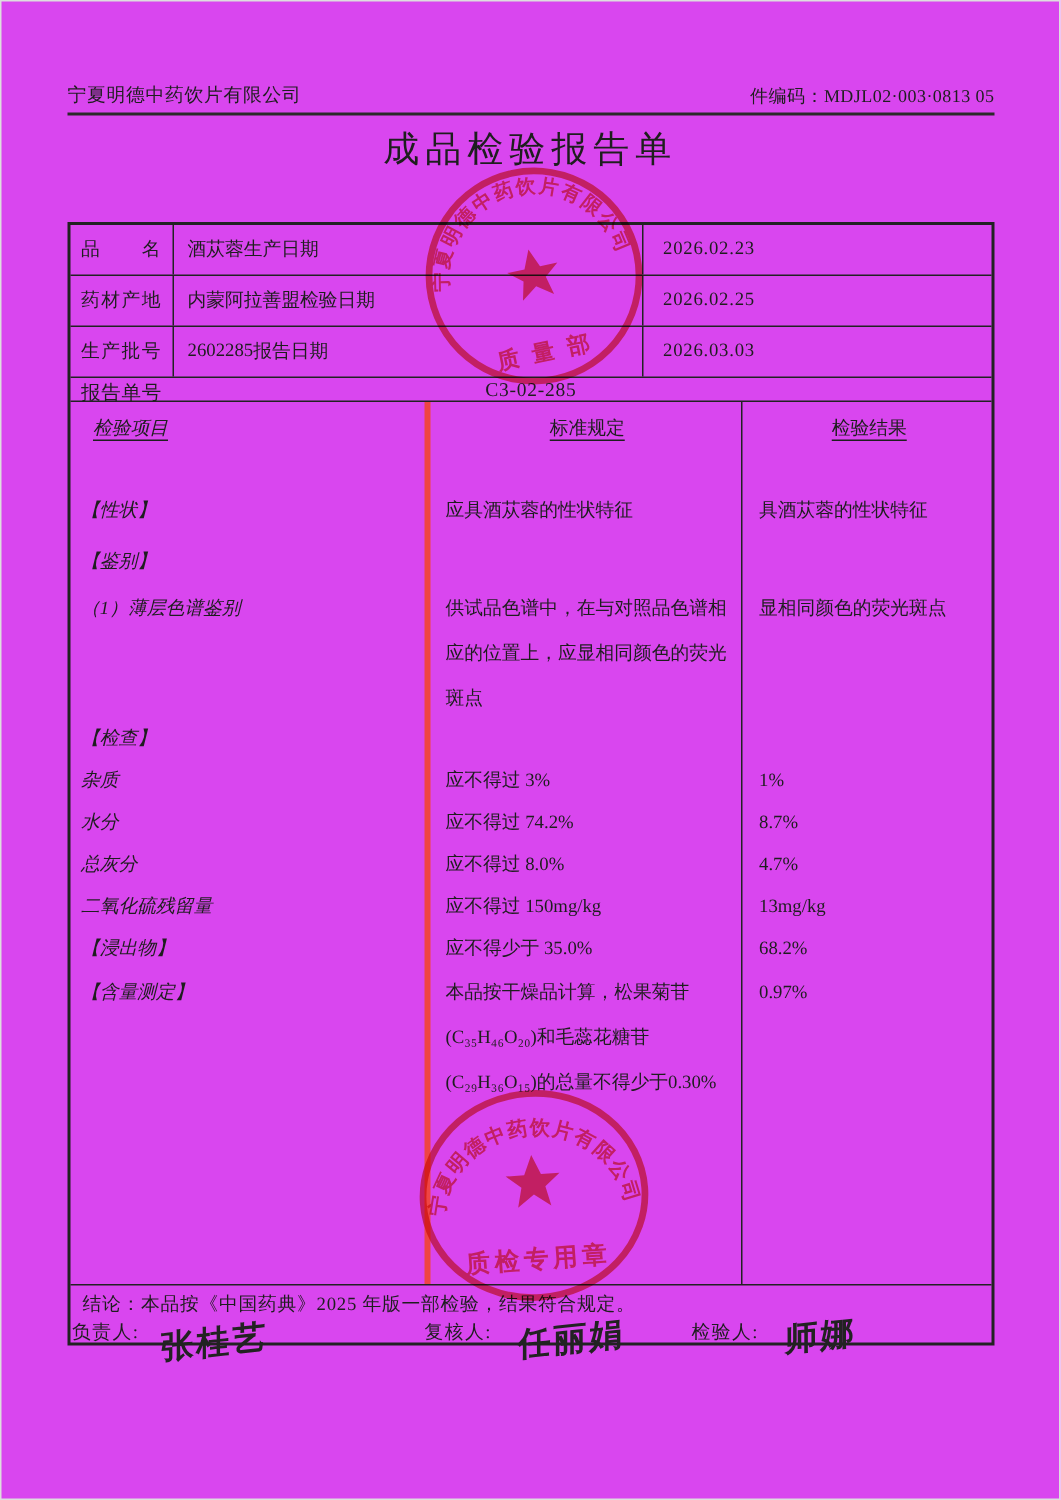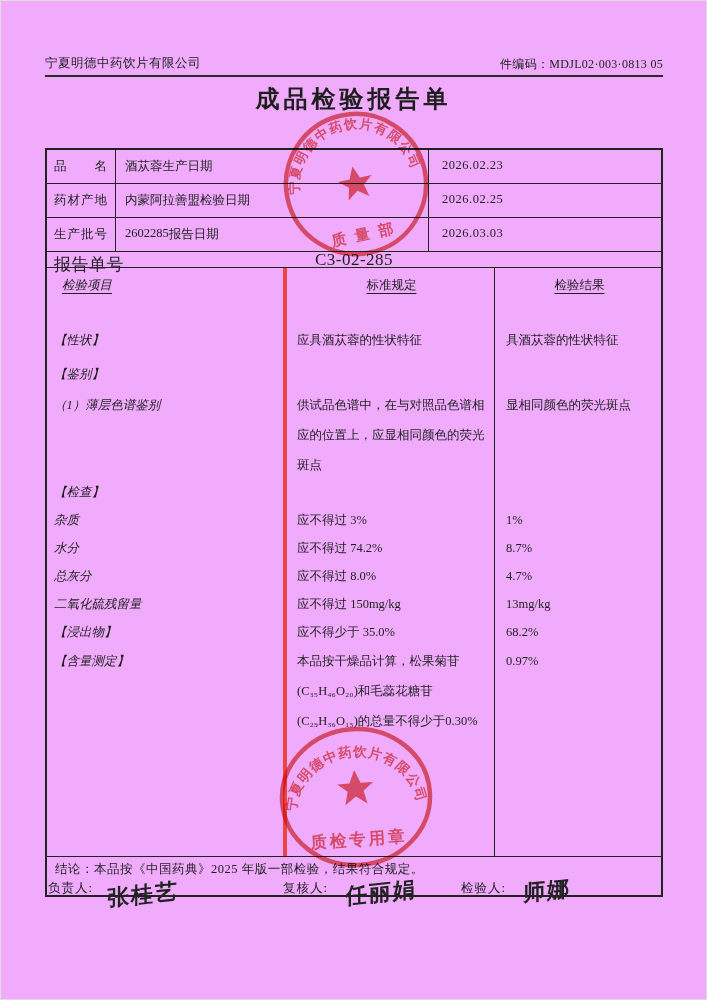--- a/index.html
+++ b/index.html
@@ -1,39 +1,39 @@
 <!DOCTYPE html>
 <html lang="zh"><head>
 <meta charset="utf-8">
 <style>
   html,body{margin:0;padding:0;background:#ffffff;}
   .page{
-    position:relative;width:707px;height:1000px;background:#f0abfc;overflow:hidden;
+    position:relative;width:707px;height:1000px;background:#d946ef;overflow:hidden;
     font-family:"Liberation Serif","DejaVu Serif",serif;color:#1e1e1e;
     box-shadow:inset 0 0 0 1px #dedede;
   }
   
   .hdr{position:absolute;left:45px;top:54px;width:618px;height:21px;
        border-bottom:2px solid #2a2a2a;font-size:12.5px;}
   .hdr .co{position:absolute;left:0;top:1px;letter-spacing:.5px;}
   .hdr .code{position:absolute;right:0;top:2px;font-size:12px;letter-spacing:.3px;}
   .title{position:absolute;left:0;top:83px;width:707px;text-align:center;
-         font-size:24px;font-weight:700;letter-spacing:4px;}
+         font-size:24px;font-weight:400;letter-spacing:4px;}
   
   .doc{position:absolute;left:45px;top:148px;width:618px;height:749px;
        border:2px solid #222;box-sizing:border-box;font-size:12.5px;
        display:flex;flex-direction:column;}
   .irow{display:flex;height:34px;box-sizing:border-box;border-bottom:1px solid #222;}
   .ilabel{width:69px;box-sizing:border-box;border-right:1px solid #222;
           padding:8px 4px 0 7px;letter-spacing:1px;white-space:nowrap;overflow:hidden;}
   .imid{flex:1;display:flex;justify-content:flex-start;box-sizing:border-box;
         border-right:1px solid #222;padding:8px 8px 0 9px;}
   .idate{width:232px;box-sizing:border-box;padding:8px 0 0 13px;letter-spacing:.5px;}
   .rrow{display:flex;height:16px;box-sizing:border-box;border-bottom:1px solid #222;
-        font-size:17px;align-items:center;position:relative;}
+        font-size:13px;align-items:center;position:relative;}
   .rrow .rlabel{position:absolute;left:7px;top:1px;letter-spacing:.5px;}
   .rrow .rno{width:100%;text-align:center;letter-spacing:.5px;}
   
   .exam{flex:1;display:flex;flex-direction:column;overflow:hidden;}
   .erow{display:flex;box-sizing:border-box;}
   .ec{box-sizing:border-box;line-height:28px;}
   .c1{width:240px;border-right:4px solid #ef4444;padding:2px 6px 0 7px;font-style:italic;}
   .c2{width:208px;border-right:1px solid #222;padding:2px 8px 0 10px;}
   .c3{flex:1;padding:2px 8px 0 11px;}
   .ehead{height:56px;}

